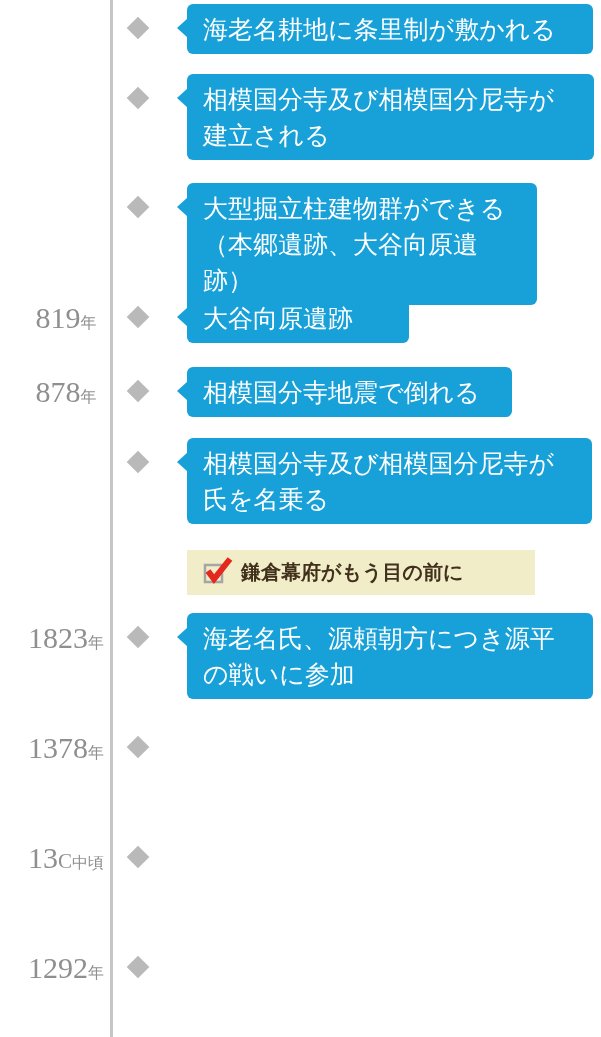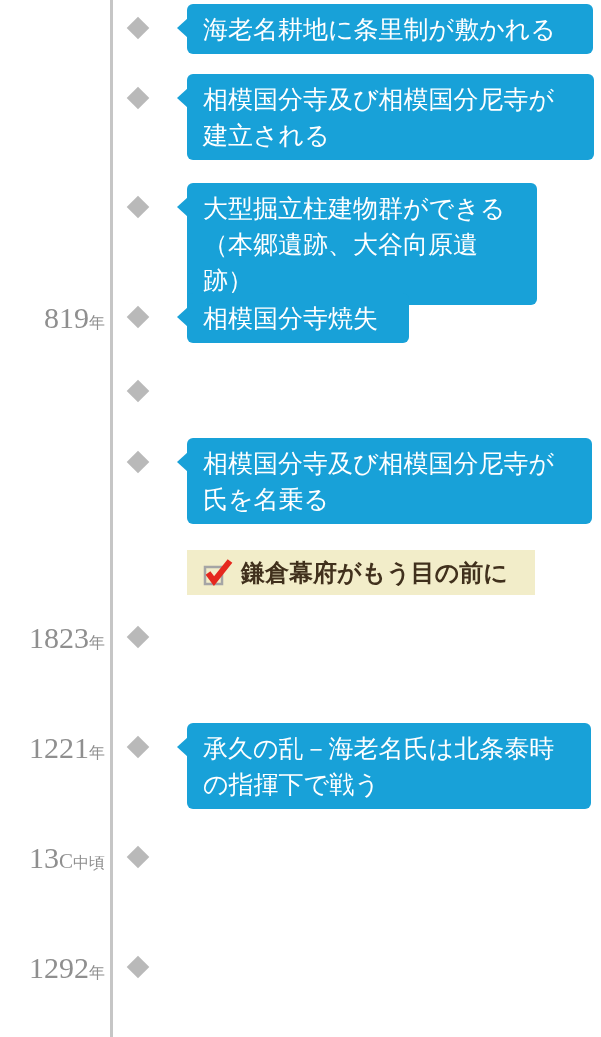--- a/index.html
+++ b/index.html
@@ -20,21 +20,21 @@
     overflow:hidden;
     font-family:"Liberation Sans","DejaVu Sans",sans-serif;
   }
   .tline{
     position:absolute;left:110px;top:0;bottom:0;width:3px;
     background:var(--line-gray);
   }
   .row{position:absolute;left:0;width:525px;margin-left:27px;}
   .year{
     position:absolute;left:0;top:7px;width:78px;height:36px;
-    line-height:36px;text-align:right;white-space:nowrap;
+    line-height:36px;text-align:center;white-space:nowrap;
     color:var(--year-gray);
   }
   .ynum{font-family:"Liberation Serif","DejaVu Serif",serif;font-size:30px;}
   .ycap{font-family:"Liberation Serif","DejaVu Serif",serif;font-size:21px;}
   .yunit{font-size:16px;}
   .diamond{
     position:absolute;left:103px;top:16px;width:16px;height:16px;
     background:var(--diamond-gray);
     transform:rotate(45deg);
   }
@@ -56,21 +56,21 @@
     border-top:10px solid transparent;
     border-bottom:10px solid transparent;
     border-right:11px solid var(--bubble-blue);
   }
   .btext{white-space:pre-line;}
   .bubble.highlight{
     background:var(--highlight-bg);
     border-radius:0;
     color:var(--highlight-text);
     font-weight:bold;
-    font-size:24px;
+    font-size:20px;
     line-height:33px;
     padding:6px 14px 6px 16px;
   }
   .bubble.highlight::before{display:none;}
   .chk{
     display:inline-block;
     width:30px;height:28px;
     vertical-align:-5px;
     margin-right:8px;
   }
@@ -103,26 +103,32 @@
 建立される</span>
     </div>
   </div>
 
   <div class="row" style="top:293px">
     <div class="year">
       <span class="ynum">819</span><span class="ycap"></span><span class="yunit">年</span>
     </div>
     <div class="diamond"></div>
     <div class="bubble" style="width:222px">
-      <span class="btext">相模国分寺焼失</span>
+      <span class="btext">大谷向原遺跡</span>
     </div>
   </div>
 
   <div class="row" style="top:367px">
+    <div class="year">
+      <span class="ynum">878</span><span class="ycap"></span><span class="yunit">年</span>
+    </div>
     <div class="diamond"></div>
+    <div class="bubble" style="width:325px">
+      <span class="btext">相模国分寺地震で倒れる</span>
+    </div>
   </div>
 
   <div class="row" style="top:438px">
     <div class="diamond"></div>
     <div class="bubble" style="width:405px">
       <span class="btext">相模国分寺及び相模国分尼寺が
 氏を名乗る</span>
     </div>
   </div>
 
@@ -133,31 +139,31 @@
         <path d="M5 15 L11 23 L27 3" fill="none" stroke="#e5281e" stroke-width="6" stroke-linecap="butt"></path>
       </svg><span class="btext">鎌倉幕府がもう目の前に</span>
     </div>
   </div>
 
   <div class="row" style="top:613px">
     <div class="year">
       <span class="ynum">1823</span><span class="ycap"></span><span class="yunit">年</span>
     </div>
     <div class="diamond"></div>
+    <div class="bubble" style="width:406px">
+      <span class="btext">海老名氏、源頼朝方につき源平
+の戦いに参加</span>
+    </div>
   </div>
 
   <div class="row" style="top:723px">
     <div class="year">
-      <span class="ynum">1221</span><span class="ycap"></span><span class="yunit">年</span>
+      <span class="ynum">1378</span><span class="ycap"></span><span class="yunit">年</span>
     </div>
     <div class="diamond"></div>
-    <div class="bubble" style="width:404px">
-      <span class="btext">承久の乱－海老名氏は北条泰時
-の指揮下で戦う</span>
-    </div>
   </div>
 
   <div class="row" style="top:833px">
     <div class="year">
       <span class="ynum">13</span><span class="ycap">C</span><span class="yunit">中頃</span>
     </div>
     <div class="diamond"></div>
   </div>
 
   <div class="row" style="top:943px">

